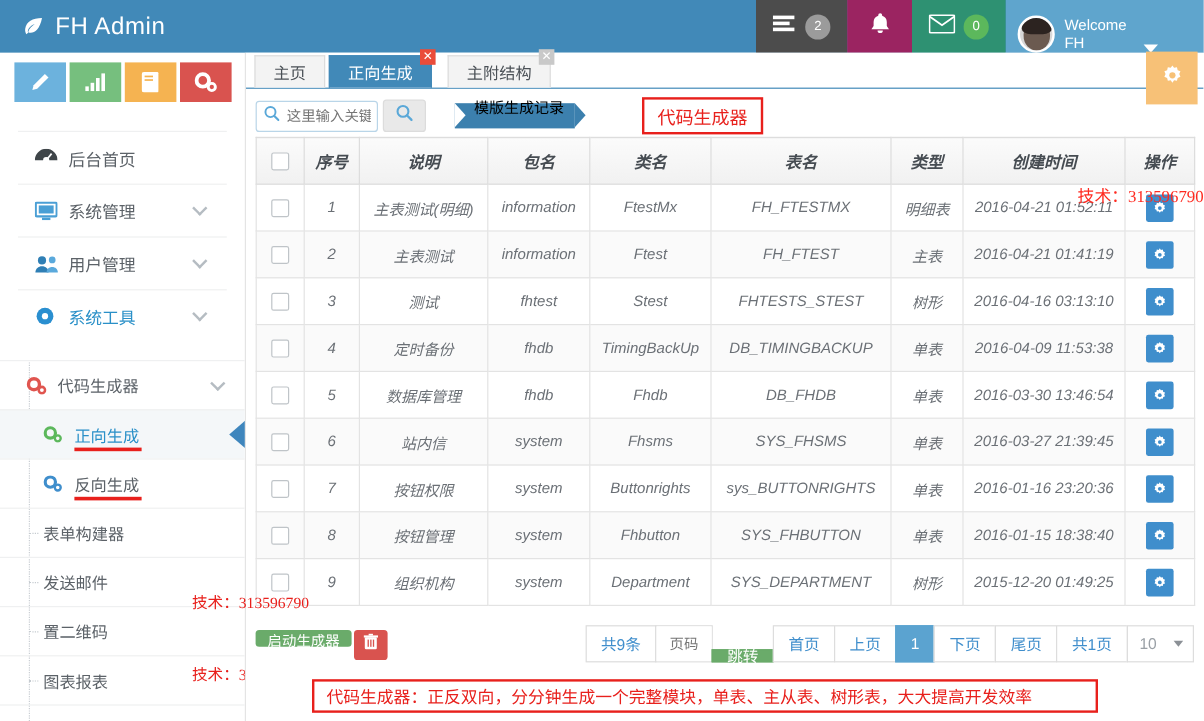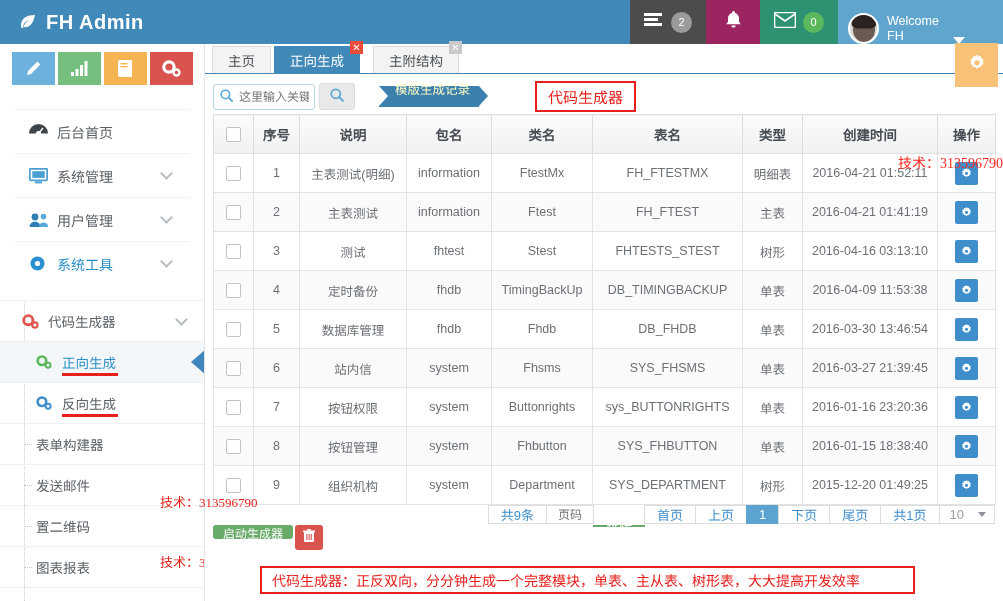--- a/index.html
+++ b/index.html
@@ -18,21 +18,21 @@
     background: #4189b8;
     display: flex; align-items: stretch;
   }
   .logo-zone {
     width: 205px; display: flex; align-items: center; padding-left: 18px;
     color: #fff;
   }
   .logo-leaf {
     width: 20px; height: 20px; margin-right: 8px; position: relative; flex: none;
   }
-  .logo-text { font-size: 20px; font-weight: 700; letter-spacing: .5px; }
+  .logo-text { font-size: 20px; font-weight: 400; letter-spacing: .5px; }
   .topbar-spacer { flex: 1; }
   .hdr-btn {
     display: flex; align-items: center; justify-content: center;
     gap: 7px; padding: 0 14px; position: relative; cursor: pointer;
   }
   .hdr-tasks { background: #4c4c4c; }
   .hdr-bell  { background: #9b2461; width: 54px; }
   .hdr-mail  { background: #2e9172; }
   .hdr-user  { background: #5fa5cd; display: flex; align-items: flex-end; gap: 8px;
                padding: 0 12px 0 10px; min-width: 165px; }
@@ -162,39 +162,39 @@
   .search-box input {
     border: none; outline: none; font-size: 12px; color: #9a9a9a; width: 74px;
     font-family: "Liberation Sans", sans-serif; background: transparent;
   }
   .search-btn {
     width: 36px; height: 27px; background: #e9e9e9; border: 1px solid #dcdcdc;
     border-radius: 3px; margin-left: 4px; display: flex; align-items: center;
     justify-content: center; cursor: pointer;
   }
   .ribbon {
-    margin-left: 24px; height: 21px; background: #3c80ae; color: #fef9c3; font-size: 12.5px;
+    margin-left: 24px; height: 21px; background: #3c80ae; color: #000000; font-size: 12.5px;
     display: flex; align-items: center; padding: 0 9px 16px 16px; position: relative;
     cursor: pointer;
   }
   .ribbon::before {
     content:""; position:absolute; left:0; top:0; border-top:10.5px solid transparent;
     border-bottom:10.5px solid transparent; border-left:9px solid #fff;
   }
   .ribbon::after {
     content:""; position:absolute; right:-9px; top:0; border-top:10.5px solid transparent;
     border-bottom:10.5px solid transparent; border-left:9px solid #3c80ae;
   }
   .redbox-label {
     margin-left: 56px; border: 2px solid #e8201c; color: #e8201c; font-size: 15px;
     padding: 3px 11px; white-space: nowrap;
   }
 
   
-  .tbl-wrap { padding: 0 8px; }
+  .tbl-wrap { padding: 0 8px; font-style: italic; }
   table.grid { border-collapse: collapse; width: 782px; table-layout: fixed; }
   table.grid th {
     background: linear-gradient(#fbfbfb,#f1f1f1); border: 1px solid #ddd;
     font-size: 13.5px; color: #464c52; font-weight: bold; height: 39px; text-align: center;
   }
   table.grid td {
     border: 1px solid #e3e3e3; height: 39px; text-align: center; font-size: 12.5px;
     color: #6b7076;
   }
   table.grid tr:nth-child(even) td { background: #fafafa; }
@@ -214,22 +214,22 @@
     position: absolute; left: 8px; top: 20px; height: 14px; background: #6aab6a;
     color: #fff; font-size: 12px; display: flex; align-items: center; padding: 0 10px;
     border-radius: 3px; cursor: pointer;
   }
   .btn-red {
     position: absolute; left: 90px; top: 20px; height: 25px; width: 28px;
     background: #d9534f; border-radius: 3px; display: flex; align-items: center;
     justify-content: center; cursor: pointer;
   }
   .pager {
-    position: absolute; right: 8px; top: 0; display: flex; align-items: stretch;
-    height: 19px; font-size: 13px;
+    position: absolute; right: 8px; top: 16px; display: flex; align-items: stretch;
+    height: 31px; font-size: 13px;
   }
   .pg {
     border: 1px solid #ddd; margin-left: -1px; display: flex; align-items: center;
     justify-content: center; padding: 0 12px; color: #3f8ecc; background: #fff; cursor: pointer;
   }
   .pg.text { color: #3f8ecc; cursor: default; }
   .pg.input { padding: 0; width: 48px; }
   .pg.input input {
     width: 100%; height: 100%; border: none; outline: none; text-align: center;
     font-size: 12px; color: #8b5cf6; font-family: "Liberation Sans", sans-serif;

